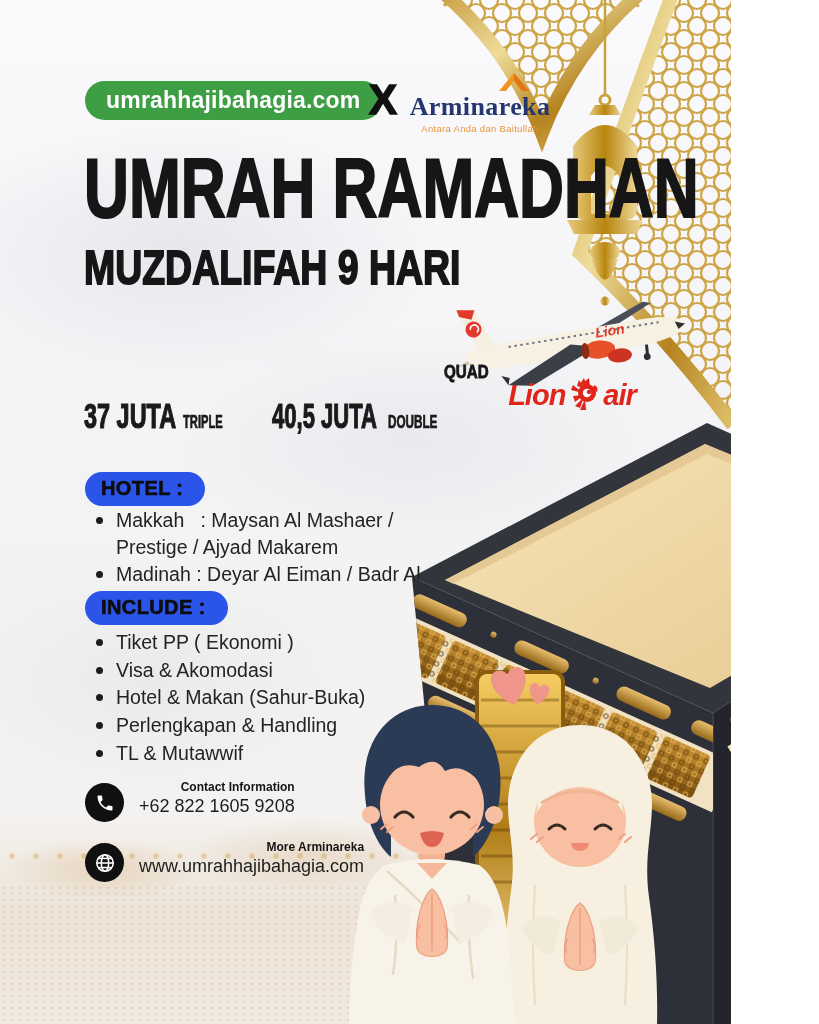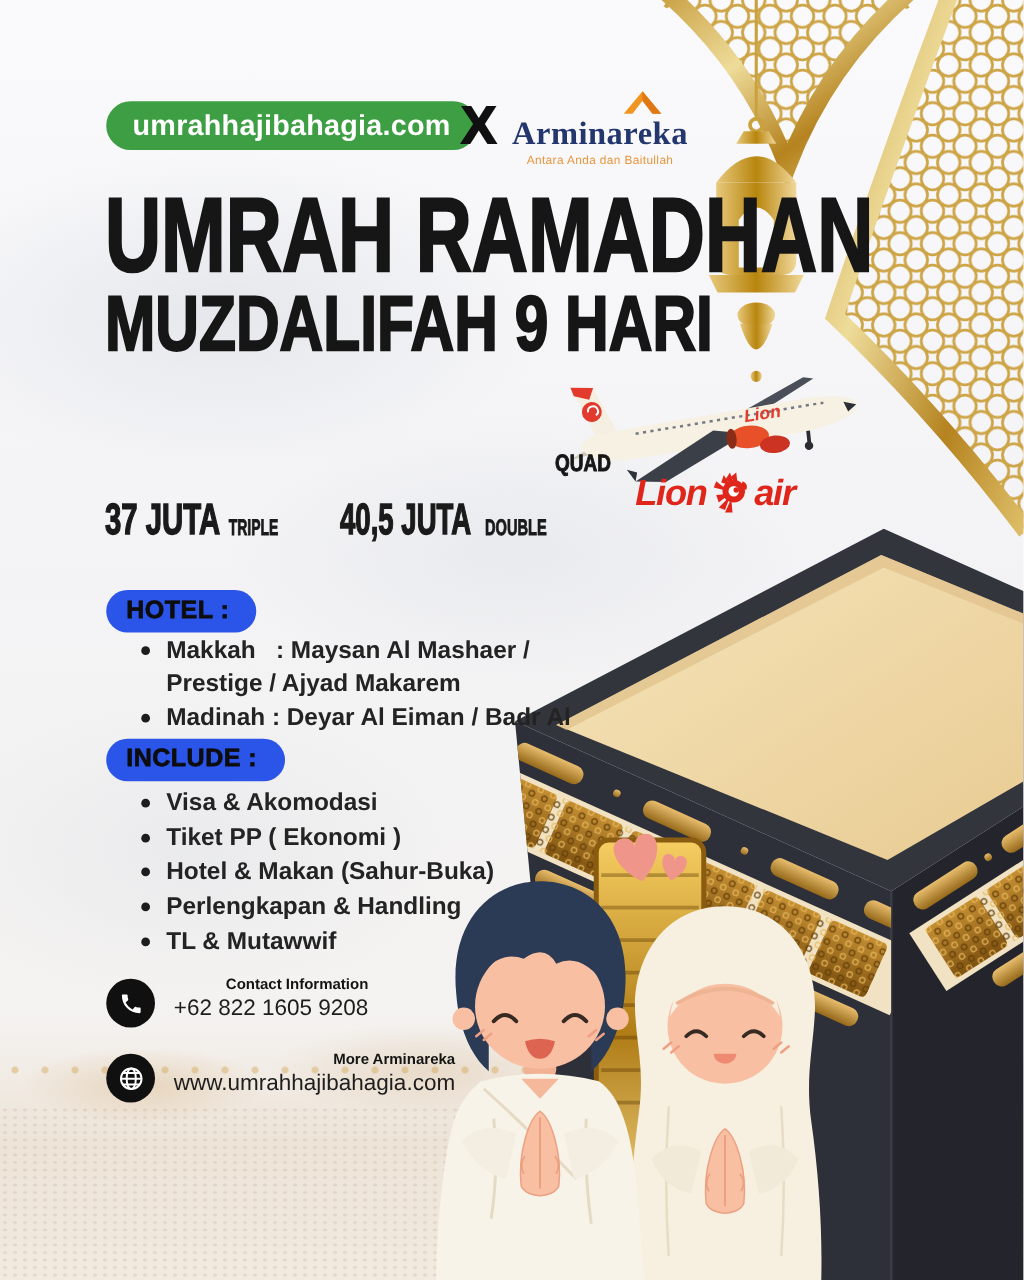--- a/index.html
+++ b/index.html
@@ -1,17 +1,17 @@
 <!DOCTYPE html>
 <html><head>
 <meta charset="utf-8">
 <style>
   html,body{margin:0;padding:0;}
   body{font-family:"Liberation Sans","DejaVu Sans",sans-serif;}
-  #poster{position:relative;width:819px;height:1024px;overflow:hidden;
+  #poster{position:relative;width:731px;height:1024px;overflow:hidden;
     background:linear-gradient(180deg,#fafafc 0%,#f3f3f5 45%,#f5f2ee 100%);}
   
   .cloud{position:absolute;border-radius:50%;pointer-events:none;z-index:0;}
   .c1{left:-80px;top:120px;width:520px;height:260px;background:radial-gradient(closest-side,rgba(216,219,226,.55),rgba(216,219,226,0));}
   .c2{left:180px;top:330px;width:460px;height:220px;background:radial-gradient(closest-side,rgba(221,223,229,.45),rgba(221,223,229,0));}
   .c3{left:-60px;top:560px;width:420px;height:240px;background:radial-gradient(closest-side,rgba(224,226,231,.5),rgba(224,226,231,0));}
   
   .crowd{position:absolute;left:0;bottom:0;width:100%;height:210px;z-index:1;
     background:
       radial-gradient(140px 44px at 14% 26%,rgba(209,164,104,.30),transparent 70%),
@@ -31,32 +31,32 @@
     -webkit-text-stroke:1.5px #101010;}
   .partner{position:absolute;left:400px;top:72px;width:160px;text-align:center;z-index:5;}
   .partner .roof{position:absolute;left:96px;top:0;}
   .partner .pname{display:block;margin-top:20px;font-family:"Liberation Serif","DejaVu Serif",serif;
     font-weight:700;font-size:26px;color:#24366e;letter-spacing:.4px;}
   .partner .ptag{display:block;margin-top:1px;font-size:9.5px;color:#e8953c;letter-spacing:.3px;}
   
   .cond{display:inline-block;transform-origin:0 0;white-space:nowrap;}
   .hl{position:absolute;left:84px;color:#161616;font-weight:900;z-index:5;line-height:1;}
   .hl1{top:146px;font-size:84px;-webkit-text-stroke:2px #161616;}
-  .hl2{top:229px;font-size:62px;-webkit-text-stroke:1.8px #161616;}
+  .hl2{top:244px;font-size:48px;-webkit-text-stroke:1.8px #161616;}
   .price-main{top:299px;font-size:92px;-webkit-text-stroke:2px #161616;}
   .tier-quad{position:absolute;left:444px;top:361px;font-size:19px;font-weight:800;color:#161616;z-index:5;-webkit-text-stroke:.8px #161616;}
   .opt{position:absolute;color:#1a1a1a;font-weight:900;z-index:5;line-height:1;}
   .opt-price{top:398px;font-size:35px;-webkit-text-stroke:1.2px #1a1a1a;}
   .opt-tier{top:413px;font-size:18px;font-weight:800;-webkit-text-stroke:.7px #1a1a1a;}
   
   .badge{position:absolute;left:85px;background:#2b54e8;border-radius:18px;padding:5px 22px 6px 16px;
     font-size:20px;font-weight:800;color:#0d0d0d;letter-spacing:.4px;z-index:5;-webkit-text-stroke:.6px #0d0d0d;}
   .b-hotel{top:472px;}
   .b-include{top:591px;}
-  ul.plist{position:absolute;left:107px;margin:0;padding:0;list-style:none;z-index:5;width:362px;font-weight:bold;}
+  ul.plist{position:absolute;left:90px;margin:0;padding:0;list-style:none;z-index:5;width:362px;}
   .l-hotel{top:507px;}
   .l-include{top:629px;}
   ul.plist li{position:relative;padding-left:26px;font-size:19.5px;color:#232323;line-height:1.37;
     margin-bottom:1px;white-space:pre-wrap;}
   ul.plist li::before{content:"";position:absolute;left:6px;top:10px;width:7px;height:7px;border-radius:50%;background:#1c1c1c;}
   
   .c-row{position:absolute;left:85px;z-index:5;display:flex;align-items:flex-start;}
   .r1{top:780px;} .r2{top:840px;}
   .c-ic{width:39px;height:39px;border-radius:50%;background:#101010;display:flex;align-items:center;justify-content:center;flex:0 0 39px;margin-top:3px;}
   .c-tx{margin-left:15px;}
@@ -210,22 +210,22 @@
   </div>
 
   <div class="badge b-hotel">HOTEL :</div>
   <ul class="plist l-hotel">
     <li>Makkah   : Maysan Al Mashaer / Prestige / Ajyad Makarem</li>
     <li>Madinah : Deyar Al Eiman / Badr Al Maqom</li>
   </ul>
 
   <div class="badge b-include">INCLUDE :</div>
   <ul class="plist l-include">
+    <li>Tiket PP ( Ekonomi )</li>
     <li>Visa &amp; Akomodasi</li>
-    <li>Tiket PP ( Ekonomi )</li>
     <li>Hotel &amp; Makan (Sahur-Buka)</li>
     <li>Perlengkapan &amp; Handling</li>
     <li>TL &amp; Mutawwif</li>
   </ul>
 
   <div class="c-row r1">
     <div class="c-ic">
       <svg width="20" height="20" viewBox="0 0 24 24">
         <path fill="#fff" d="M6.6,10.8c1.4,2.8,3.8,5.1,6.6,6.6l2.2-2.2c0.3-0.3,0.7-0.4,1-0.2c1.1,0.4,2.3,0.6,3.6,0.6 c0.6,0,1,0.4,1,1V20c0,0.6-0.4,1-1,1C10.6,21,3,13.4,3,4c0-0.6,0.4-1,1-1h3.5c0.6,0,1,0.4,1,1c0,1.2,0.2,2.4,0.6,3.6 c0.1,0.3,0,0.7-0.2,1L6.6,10.8z"></path>
       </svg>

